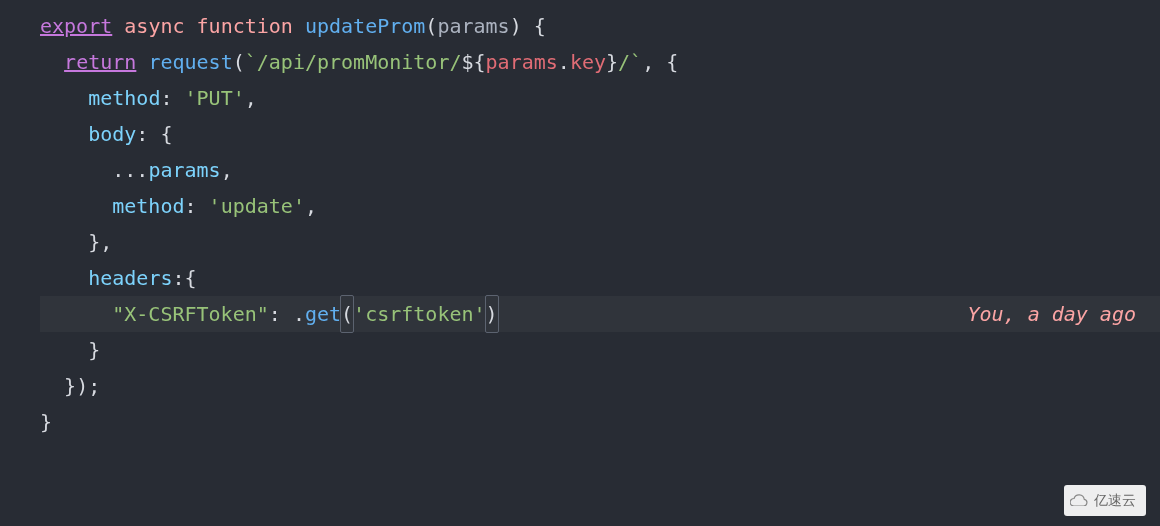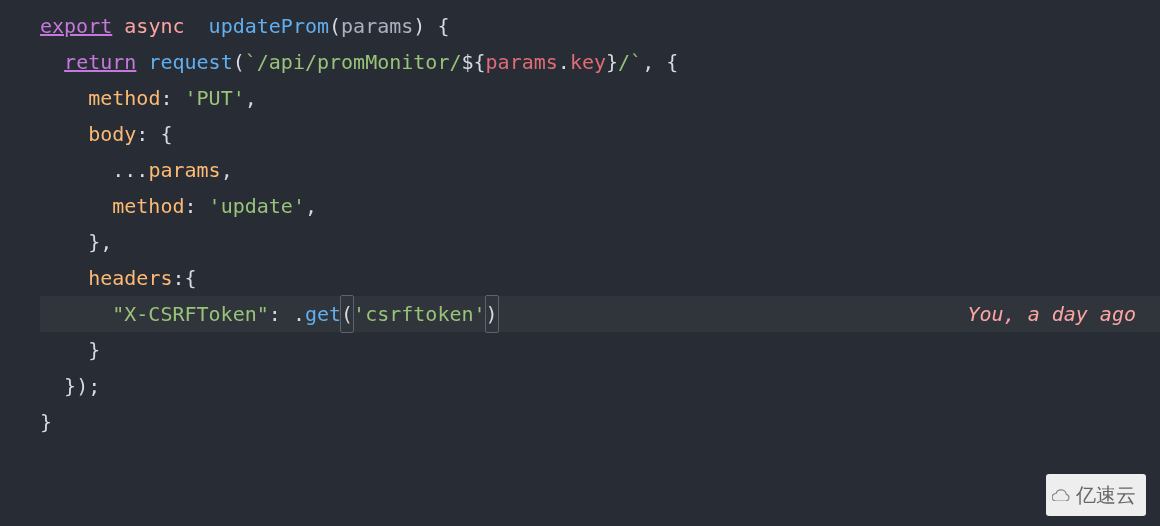--- a/index.html
+++ b/index.html
@@ -31,21 +31,21 @@
     }
     .line.highlighted {
       background: rgba(255,255,255,0.04);
     }
     
     
     .keyword { color: #c678dd; text-decoration: underline; }
     .storage { color: #fca5a5; }
     .funcname { color: #61afef; }
     .param { color: #abb2bf; }
-    .propkey { color: #fdba74; }
+    .propkey { color: #7dd3fc; }
     .string { color: #98c379; }
     .tmpl { color: #98c379; }
     .tmplvar { color: #e06c75; }
     .white { color: #d7dae0; }
     .method { color: #61afef; }
     .obj { color: #e5c07b; }
     .matchbracket {
       border: 1px solid #5c6370;
       border-radius: 2px;
       margin: -1px;
@@ -59,21 +59,21 @@
     .cursor-pos {
       position: relative;
     }
     .watermark {
       position: absolute;
       bottom: 10px;
       right: 14px;
       background: rgba(255,255,255,0.92);
       color: #666;
       font-family: sans-serif;
-      font-size: 20px;
+      font-size: 14px;
       padding: 3px 10px 3px 30px;
       border-radius: 3px;
       display: flex;
       align-items: center;
       margin-left: 48px;
     }
     .watermark-icon {
       position: absolute;
       left: 6px;
       top: 50%;
@@ -84,21 +84,21 @@
       align-items: center;
       justify-content: center;
     }
     .watermark-icon svg { display: block; }
   </style>
 </head>
 <body>
 
 <div class="code-container">
 
-  <div class="line"><span class="keyword">export</span><span> </span><span class="storage">async</span><span> </span><span> </span><span class="funcname">updateProm</span><span class="white">(</span><span class="param">params</span><span class="white">)</span><span class="white"> {</span></div>
+  <div class="line"><span class="keyword">export</span><span> </span><span class="storage">async</span><span> </span><span class="storage">function</span><span> </span><span class="funcname">updateProm</span><span class="white">(</span><span class="param">params</span><span class="white">)</span><span class="white"> {</span></div>
 
   <div class="line"><span>  </span><span class="keyword">return</span><span> </span><span class="funcname">request</span><span class="white">(</span><span class="tmpl">`</span><span class="tmpl">/api/promMonitor/</span><span class="white">${</span><span class="tmplvar">params</span><span class="white">.</span><span class="tmplvar">key</span><span class="white">}</span><span class="tmpl">/</span><span class="tmpl">`</span><span class="white">, {</span></div>
 
   <div class="line"><span>    </span><span class="propkey">method</span><span class="white">: </span><span class="string">'PUT'</span><span class="white">,</span></div>
 
   <div class="line"><span>    </span><span class="propkey">body</span><span class="white">: {</span></div>
 
   <div class="line"><span>      </span><span class="white">...</span><span class="propkey">params</span><span class="white">,</span></div>
 
   <div class="line"><span>      </span><span class="propkey">method</span><span class="white">: </span><span class="string">'update'</span><span class="white">,</span></div>

